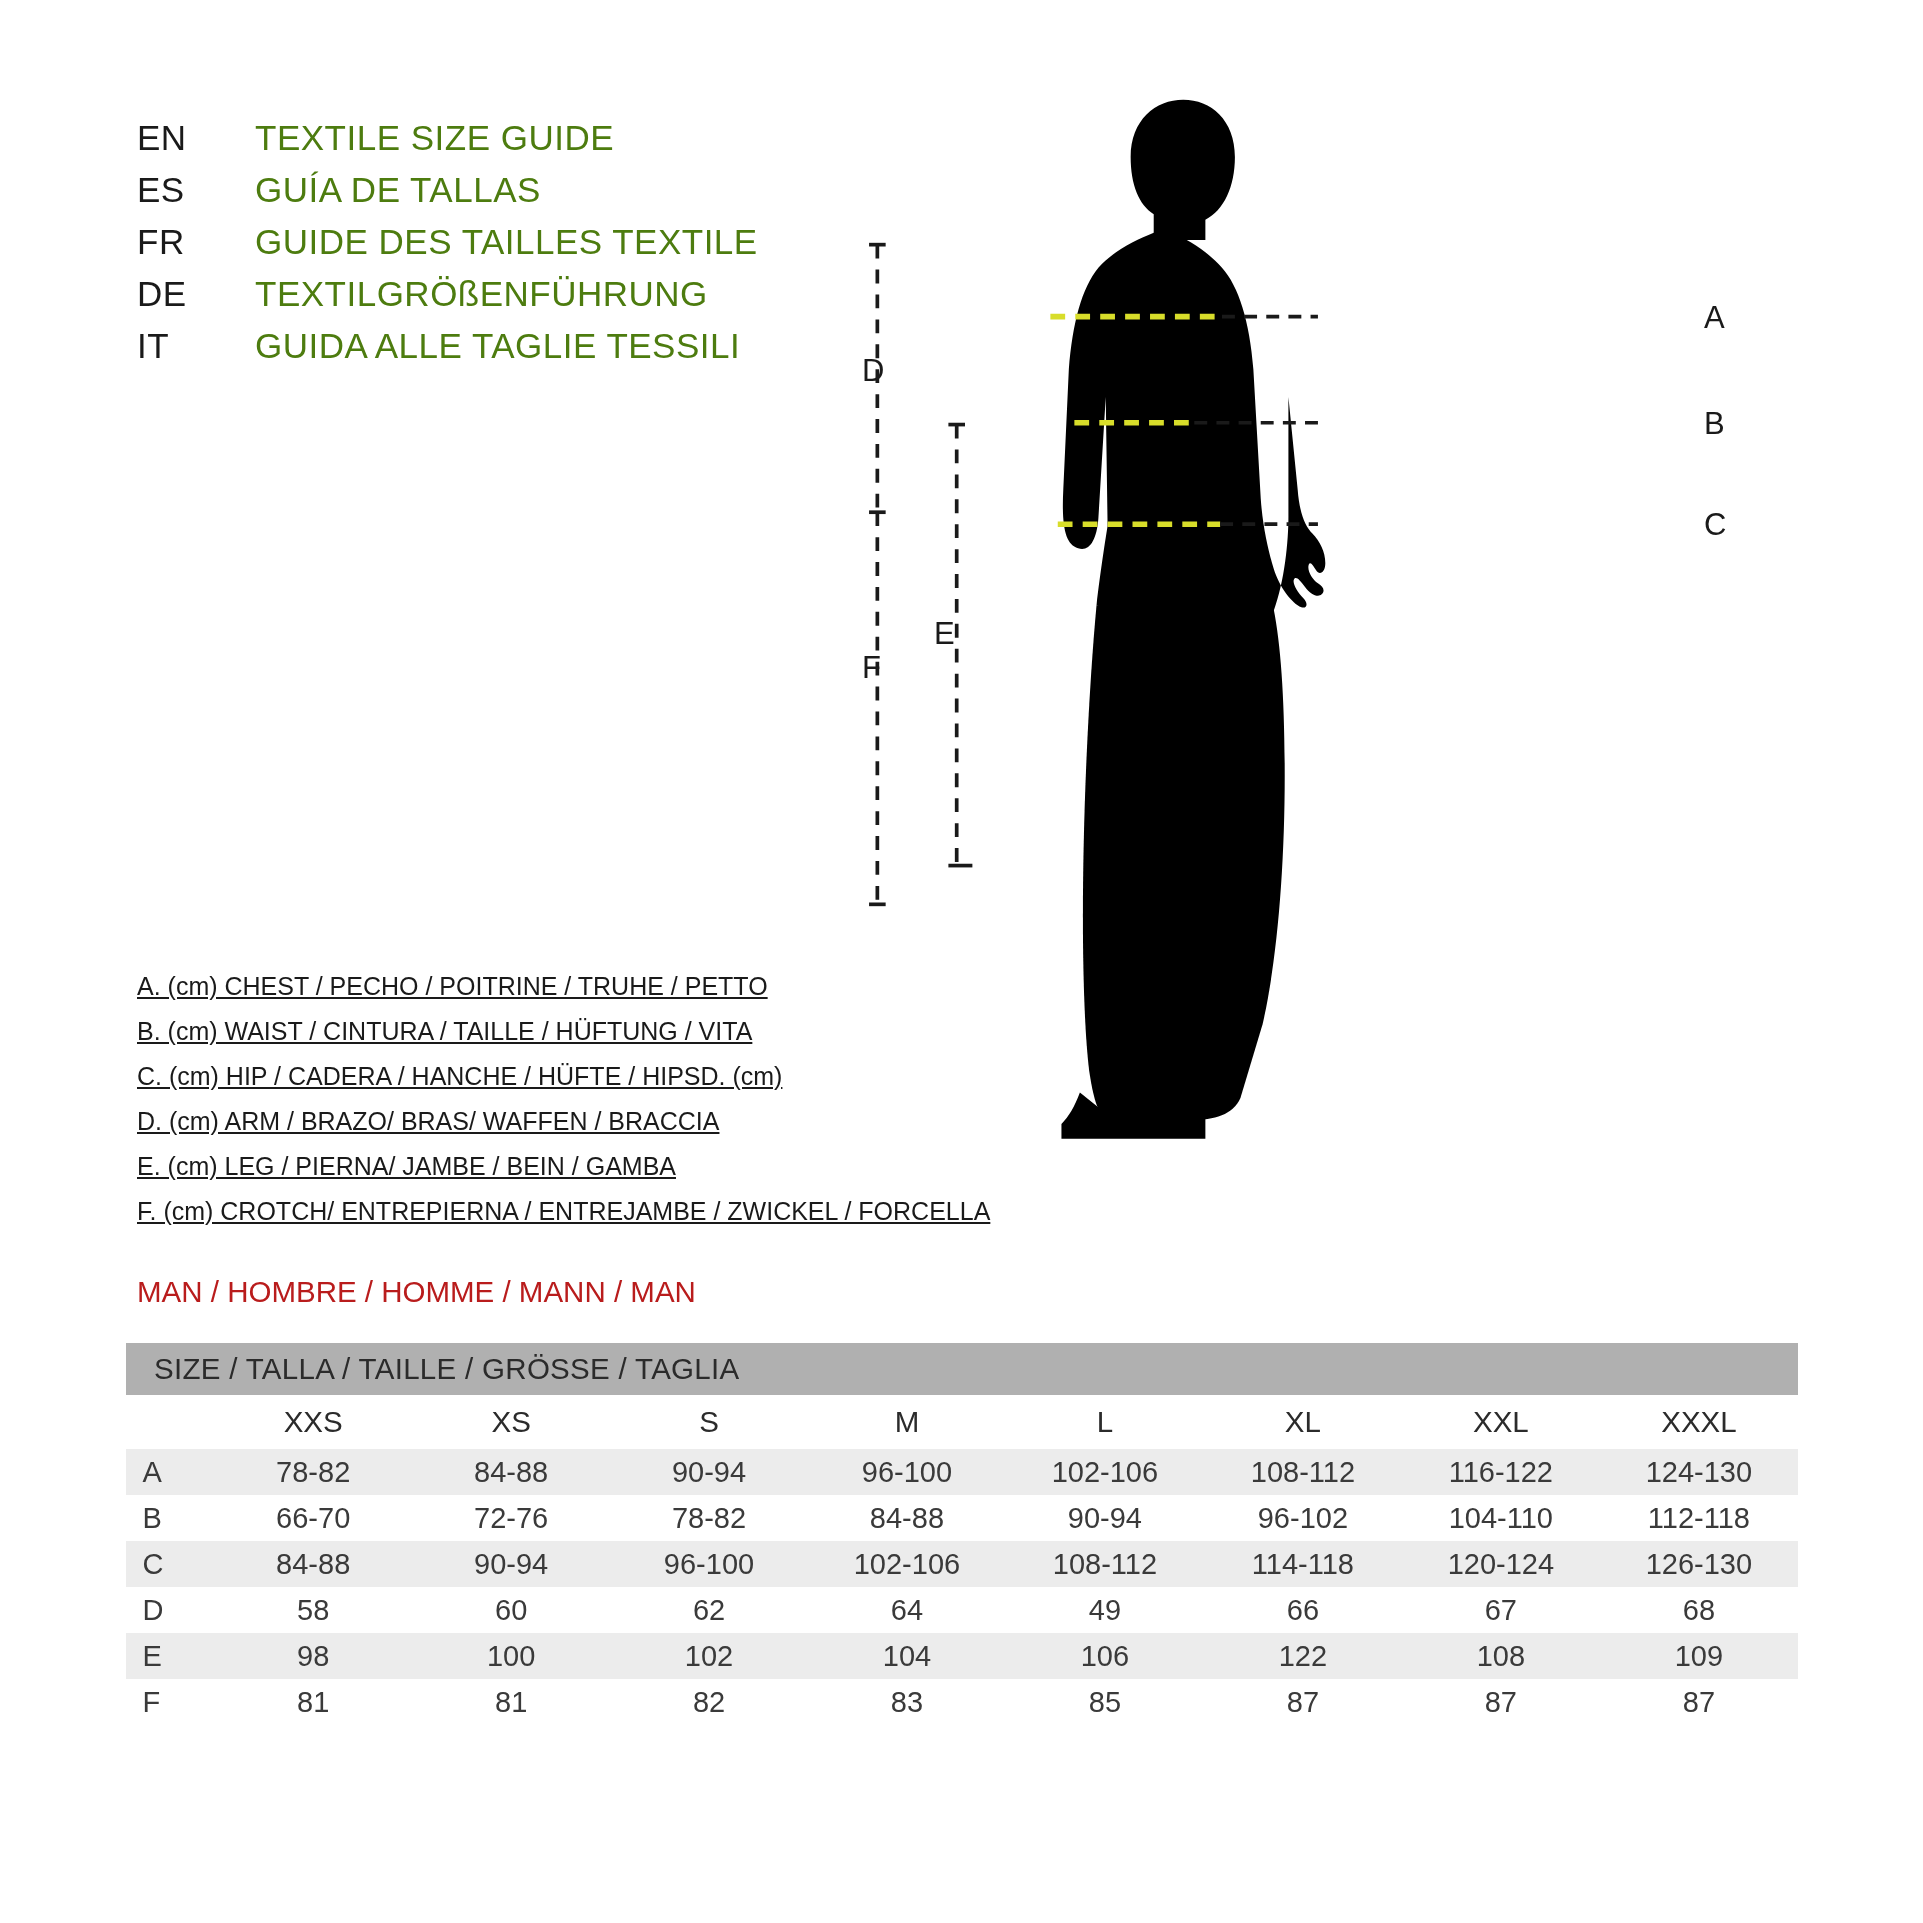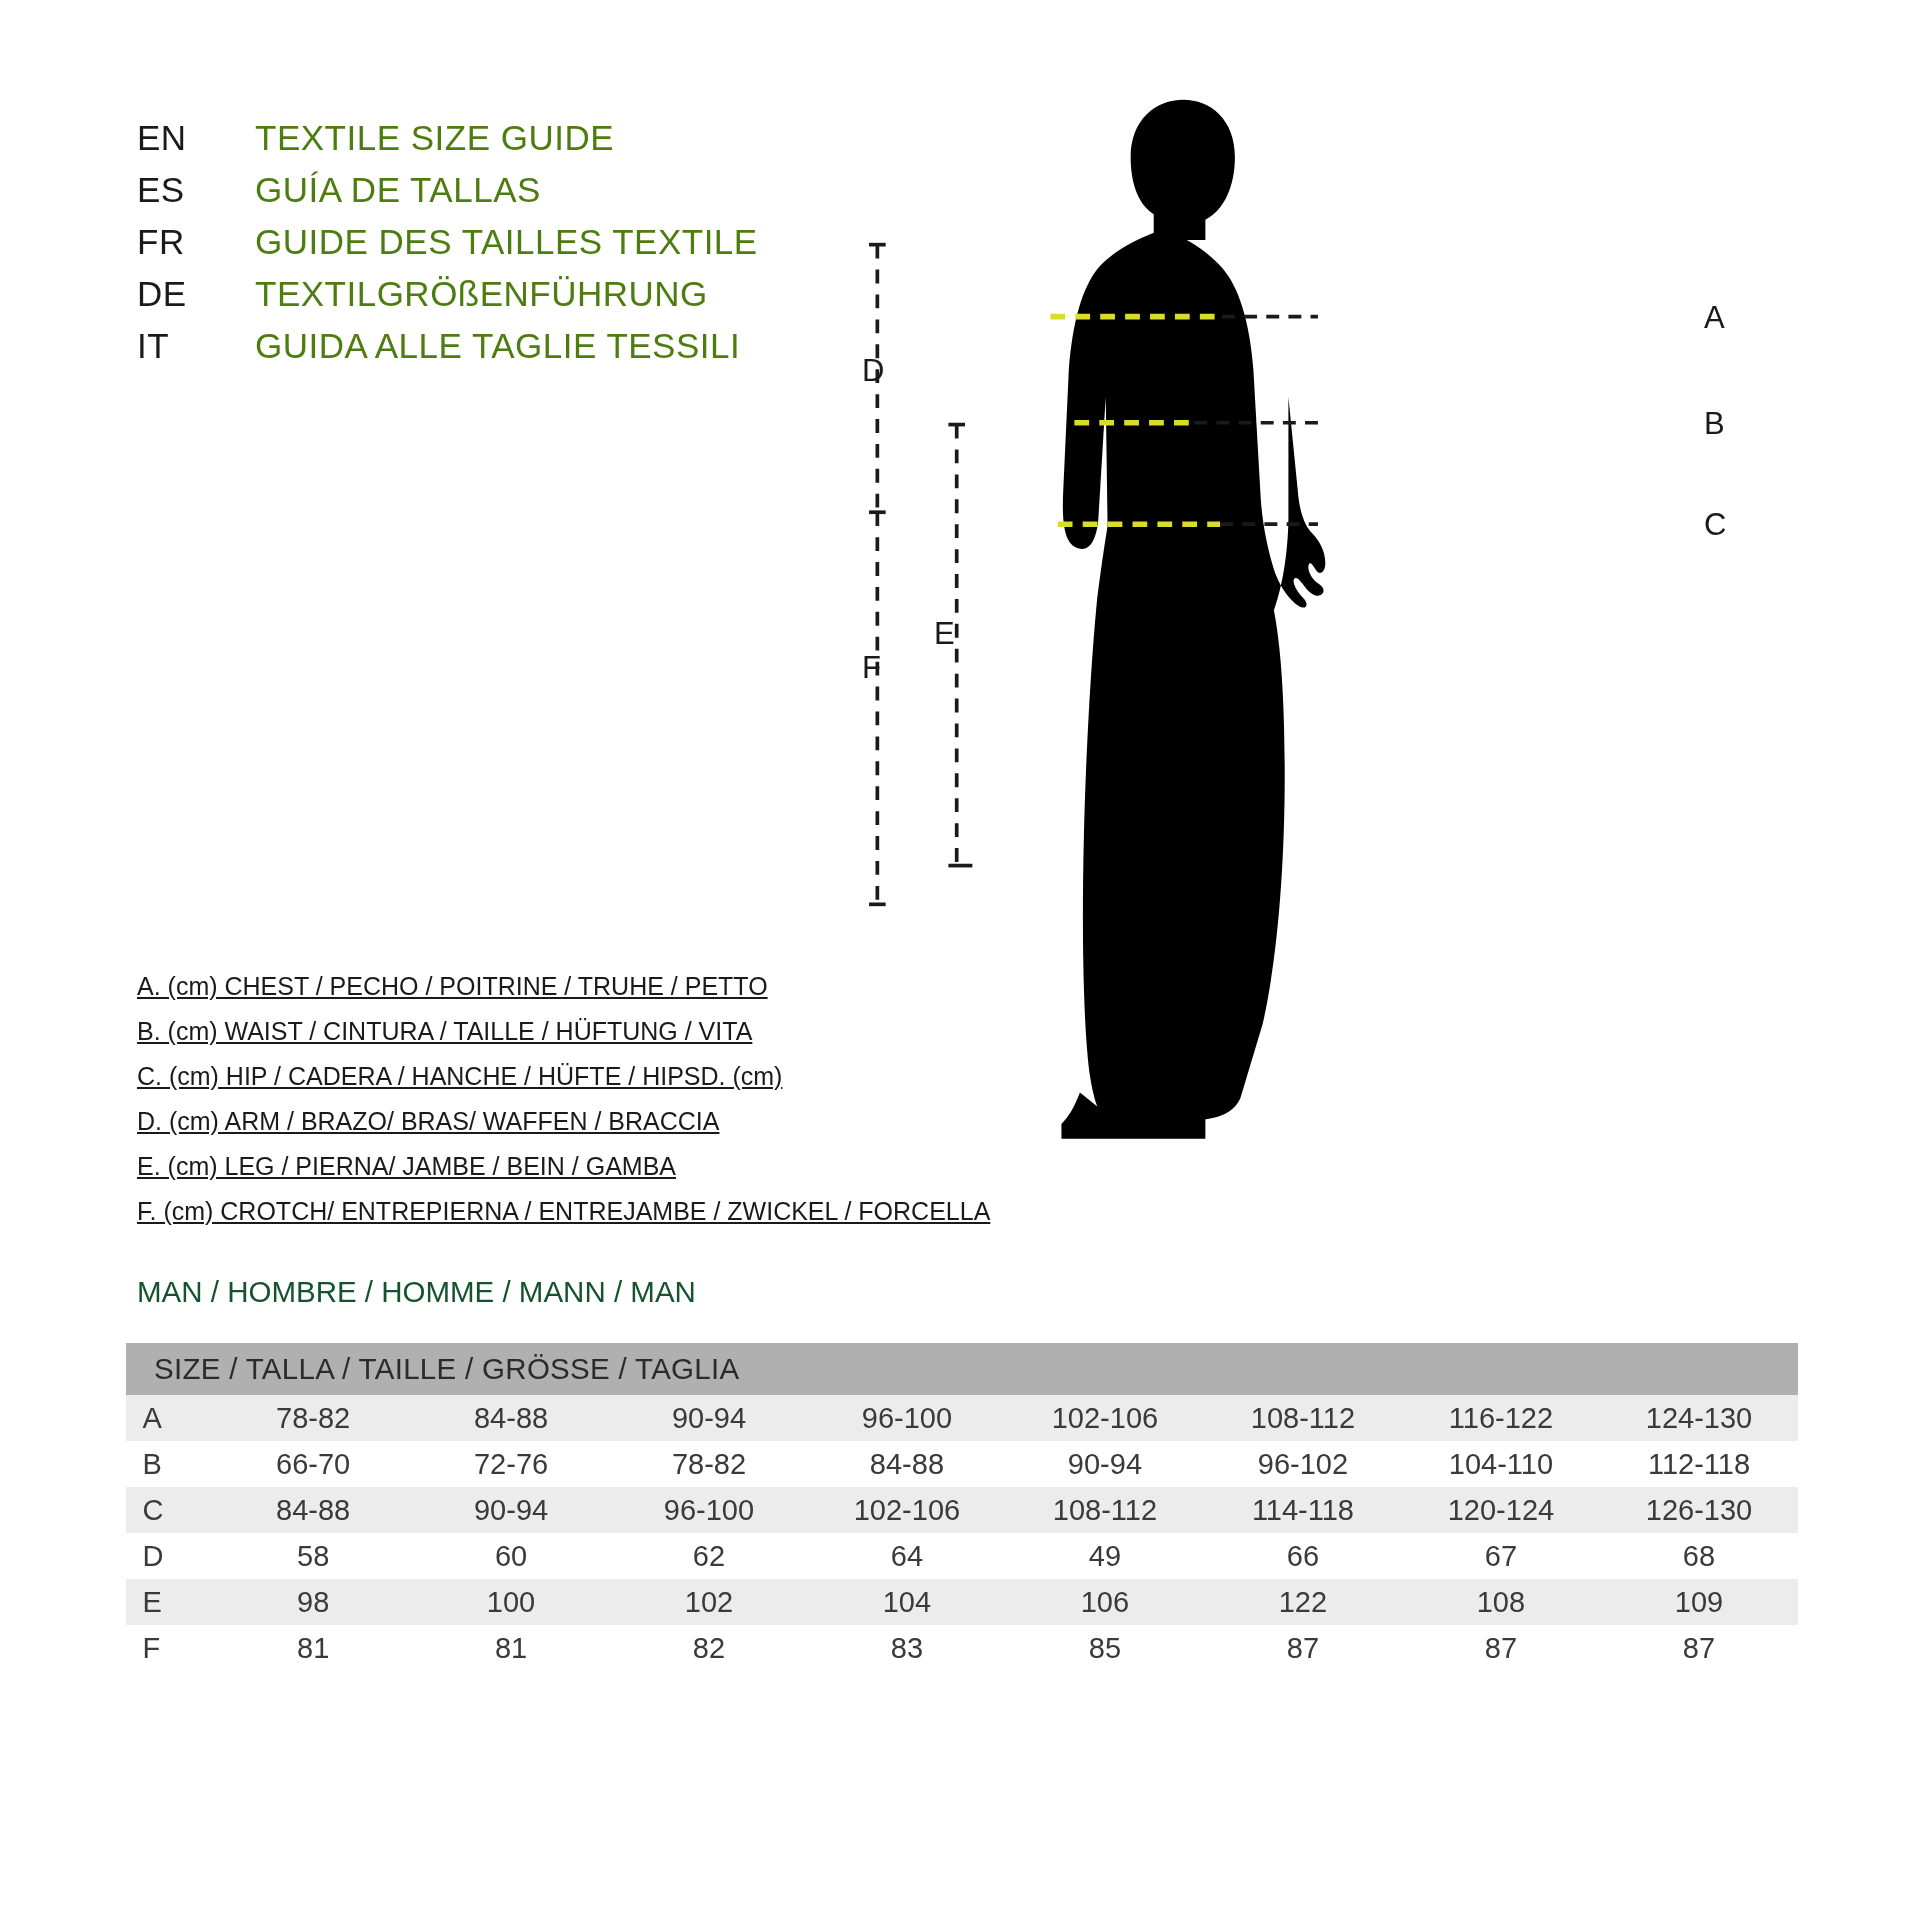--- a/index.html
+++ b/index.html
@@ -52,21 +52,21 @@
     white-space: nowrap;
     color: #1a1a1a;
     text-decoration: underline;
   }
   .legend-gender {
     position: absolute;
     left: 137px;
     top: 1275px;
     font-size: 29.5px;
     white-space: nowrap;
-    color: #14532d;
+    color: #b91c1c;
   }
 
   
   .figure-area {
     position: absolute;
     left: 1043px;
     top: 92px;
     width: 775px;
     height: 1108px;
   }
@@ -264,20 +264,31 @@
   <span class="dim-label" style="left:-181px; top:261px;">D</span>
   <span class="dim-label" style="left:-109px; top:524px;">E</span>
   <span class="dim-label" style="left:-181px; top:558px;">F</span>
 </div>
 
 <table class="size-table">
   <tbody>
     <tr>
       <td class="band-title" colspan="9">SIZE / TALLA / TAILLE / GRÖSSE / TAGLIA</td>
     </tr>
+    <tr class="head-row">
+      <td class="rowlab"></td>
+      <td class="cell">XXS</td>
+      <td class="cell">XS</td>
+      <td class="cell">S</td>
+      <td class="cell">M</td>
+      <td class="cell">L</td>
+      <td class="cell">XL</td>
+      <td class="cell">XXL</td>
+      <td class="cell">XXXL</td>
+    </tr>
 
     <tr class="shade">
       <td class="rowlab">A</td>
       <td class="cell">78-82</td>
       <td class="cell">84-88</td>
       <td class="cell">90-94</td>
       <td class="cell">96-100</td>
       <td class="cell">102-106</td>
       <td class="cell">108-112</td>
       <td class="cell">116-122</td>

